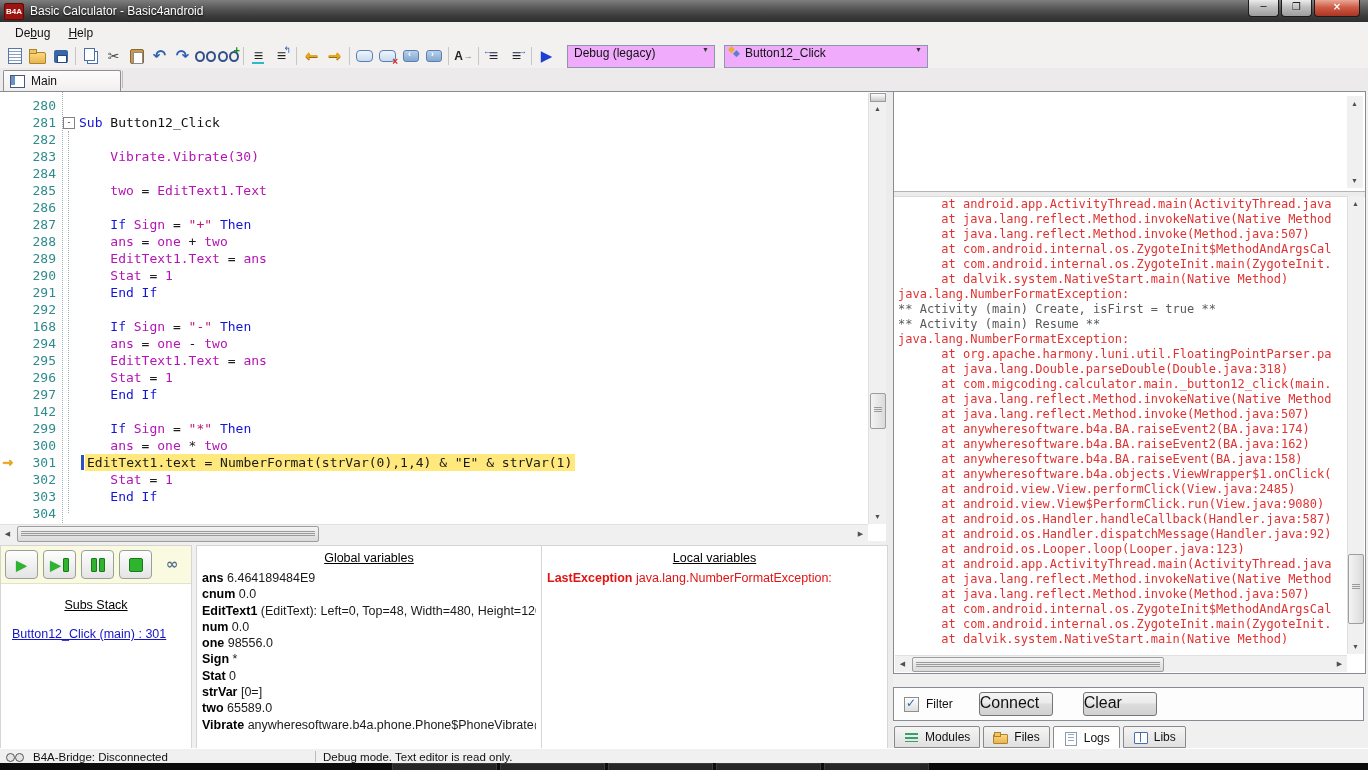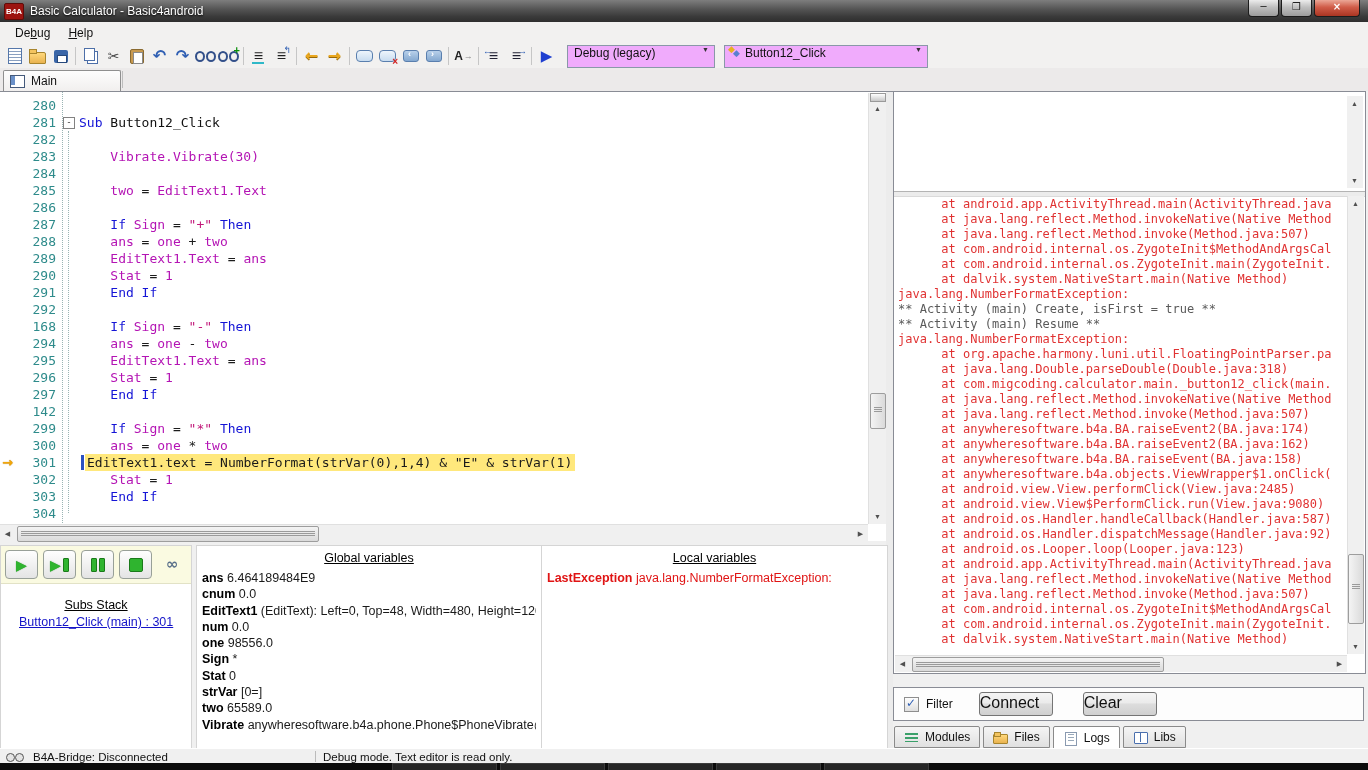--- a/index.html
+++ b/index.html
@@ -159,21 +159,21 @@
   .subs-panel{position:absolute;left:0;top:545px;width:190px;height:203px;background:#fff;border:1px solid #d5d5d5;}
   .debug-toolbar{position:absolute;left:0;top:0;width:100%;height:38px;background:#fafae1;
      border-bottom:1px solid #e2e2c6;display:flex;align-items:center;padding-left:4px;gap:5px;box-sizing:border-box;}
   .dbtn{width:31px;height:27px;border:1px solid #98a098;border-radius:4px;flex:none;
      background:linear-gradient(#fefefe,#e4e4e4);display:flex;align-items:center;justify-content:center;gap:2px;}
   .dbtn .tri{color:#2fb42f;font-size:14px;line-height:14px;text-shadow:0 0 1px #1a7a1a;}
   .dbtn i{display:block;width:4px;height:12px;background:#2fb42f;border:1px solid #1a7a1a;border-radius:1px;}
   .dbtn .sq{display:block;width:12px;height:12px;background:#2fb42f;border:1px solid #1a7a1a;border-radius:2px;}
   .chain{margin-left:9px;color:#5a708a;font:bold 15px/15px "DejaVu Sans",sans-serif;}
   .subs-title{margin-top:52px;text-align:center;font-size:12.5px;text-decoration:underline;color:#000;}
-  #subs-links{padding-left:18px;}
+  #subs-links{margin-top:12px;padding-left:11px;}
   .subslink{color:#1414c8;text-decoration:underline;font-size:12.5px;cursor:pointer;}
   .vars-panel{position:absolute;top:545px;height:203px;background:#fff;border:1px solid #d5d5d5;overflow:hidden;}
   .vars-panel.globals{left:196px;width:344px;}
   .vars-panel.locals{left:541px;width:345px;}
   .vars-title{text-align:center;font-size:12.5px;text-decoration:underline;margin-top:5px;color:#000;}
   .varlist{margin-top:5px;padding:0 5px;}
   .varline{font-size:12.5px;line-height:16.3px;white-space:nowrap;overflow:hidden;color:#1a1a1a;}
   .varline b{color:#000;}
   .varline.varerr,.varline.varerr b{color:#e01414;}
 

